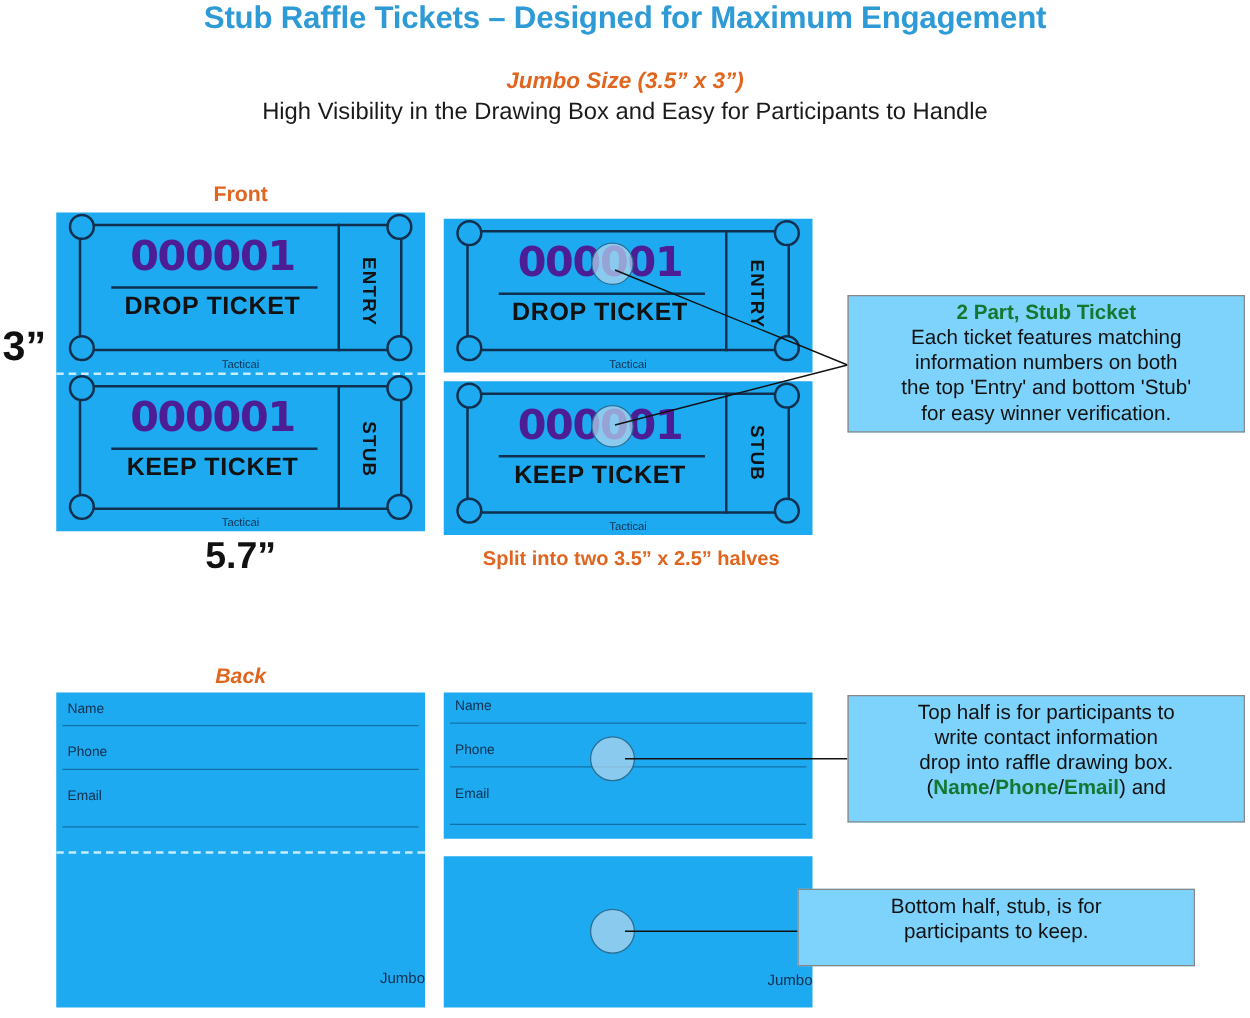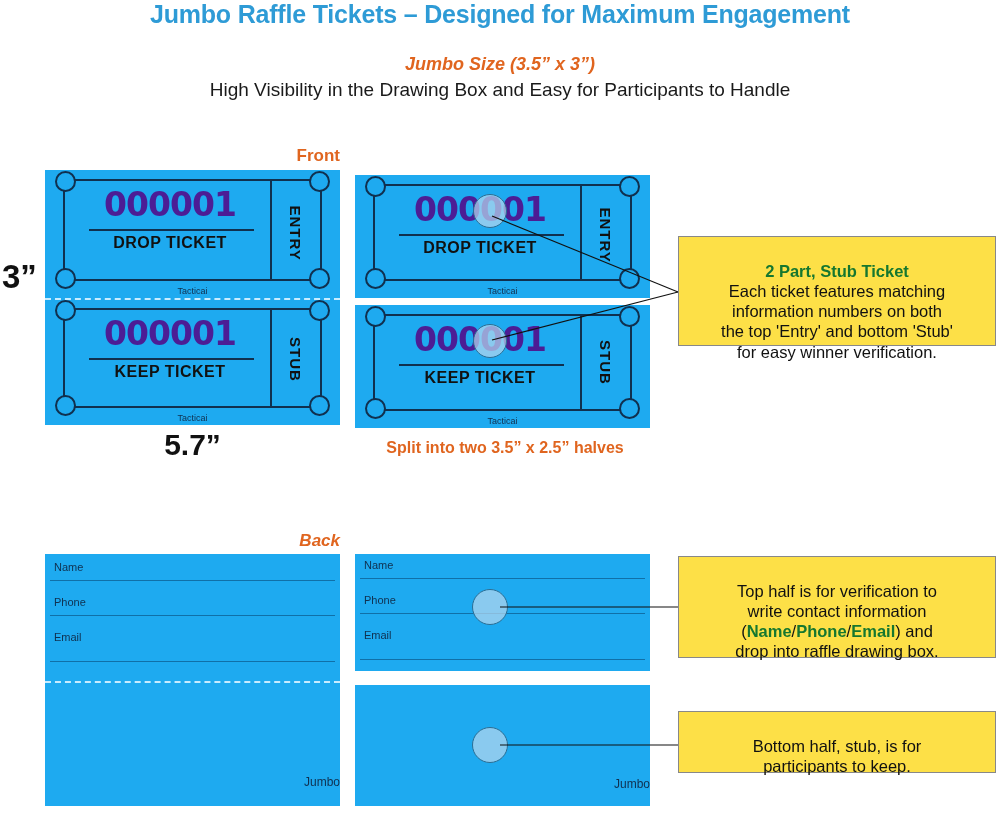--- a/index.html
+++ b/index.html
@@ -39,21 +39,21 @@
     text-align: center;
     font-size: 19px;
     color: #1a1a1a;
   }
 
   
   .section-label {
     font-size: 17px;
     font-weight: bold;
     color: #e0651f;
-    text-align: right;
+    text-align: center;
   }
   #front-label { left: 45px; top: 146px; width: 295px; }
   #back-label  { left: 45px; top: 531px; width: 295px; font-style: italic; }
 
   
   #dim-height {
     left: 2px; top: 258px;
     font-size: 33px;
     font-weight: bold;
     color: #111;
@@ -113,21 +113,21 @@
   .number-rule {
     position: absolute;
     left: 24px; top: 48px; width: 165px;
     border-top: 2px solid #10304f;
   }
   .ticket-action {
     position: absolute;
     left: 10px; top: 53px;
     width: 190px;
     text-align: center;
-    font-size: 16px;
+    font-size: 20px;
     font-weight: bold;
     color: #111;
     letter-spacing: 0.5px;
   }
   .tab-divider {
     position: absolute;
     top: -2px; bottom: -2px;
     border-left: 2px solid #10304f;
   }
   .tab-text {
@@ -175,28 +175,28 @@
     position: absolute;
     left: 0; width: 100%;
     text-align: right;
     font-size: 12px;
     color: #10304f;
   }
 
   
   .callout {
     position: absolute;
-    background: #fde047;
+    background: #7dd3fc;
     border: 1px solid #888;
     box-sizing: border-box;
     text-align: center;
     color: #111;
     font-size: 16.5px;
     line-height: 1.22;
-    padding: 24px 6px;
+    padding: 3px 6px;
   }
   .callout .hl { color: #15772f; font-weight: bold; }
   .callout .title { color: #15772f; font-weight: bold; }
 
   
   .hl-circle {
     position: absolute;
     border-radius: 50%;
     background: rgba(180, 215, 238, 0.72);
     border: 1px solid #2a6e95;
@@ -205,21 +205,21 @@
   svg.leaders {
     position: absolute;
     left: 0; top: 0;
     width: 1000px; height: 814px;
     pointer-events: none;
   }
 </style>
 </head>
 <body>
 
-<div class="abs" id="main-title">Jumbo Raffle Tickets – Designed for Maximum Engagement</div>
+<div class="abs" id="main-title">Stub Raffle Tickets – Designed for Maximum Engagement</div>
 <div class="abs" id="size-subtitle">Jumbo Size (3.5” x 3”)</div>
 <div class="abs" id="visibility-line">High Visibility in the Drawing Box and Easy for Participants to Handle</div>
 
 <div class="abs section-label" id="front-label">Front</div>
 <div class="abs section-label" id="back-label">Back</div>
 
 <div class="abs" id="dim-height">3”</div>
 <div class="abs" id="dim-width">5.7”</div>
 <div class="abs" id="split-note">Split into two 3.5” x 2.5” halves</div>
 
@@ -330,22 +330,22 @@
 
 <div class="callout" id="callout-stub" style="left:678px; top:236px; width:318px; height:110px;">
   <div class="title">2 Part, Stub Ticket</div>
   <div>Each ticket features matching</div>
   <div>information numbers on both</div>
   <div>the top 'Entry' and bottom 'Stub'</div>
   <div>for easy winner verification.</div>
 </div>
 
 <div class="callout" id="callout-top-half" style="left:678px; top:556px; width:318px; height:102px;">
-  <div>Top half is for verification to</div>
+  <div>Top half is for participants to</div>
   <div>write contact information</div>
+  <div>drop into raffle drawing box.</div>
   <div><span>(</span><span class="hl">Name</span><span>/</span><span class="hl">Phone</span><span>/</span><span class="hl">Email</span><span>) and</span></div>
-  <div>drop into raffle drawing box.</div>
-</div>
-
-<div class="callout" id="callout-bottom-half" style="left:678px; top:711px; width:318px; height:62px;">
+</div>
+
+<div class="callout" id="callout-bottom-half" style="left:638px; top:711px; width:318px; height:62px;">
   <div>Bottom half, stub, is for</div>
   <div>participants to keep.</div>
 </div>
 
 </body></html>

